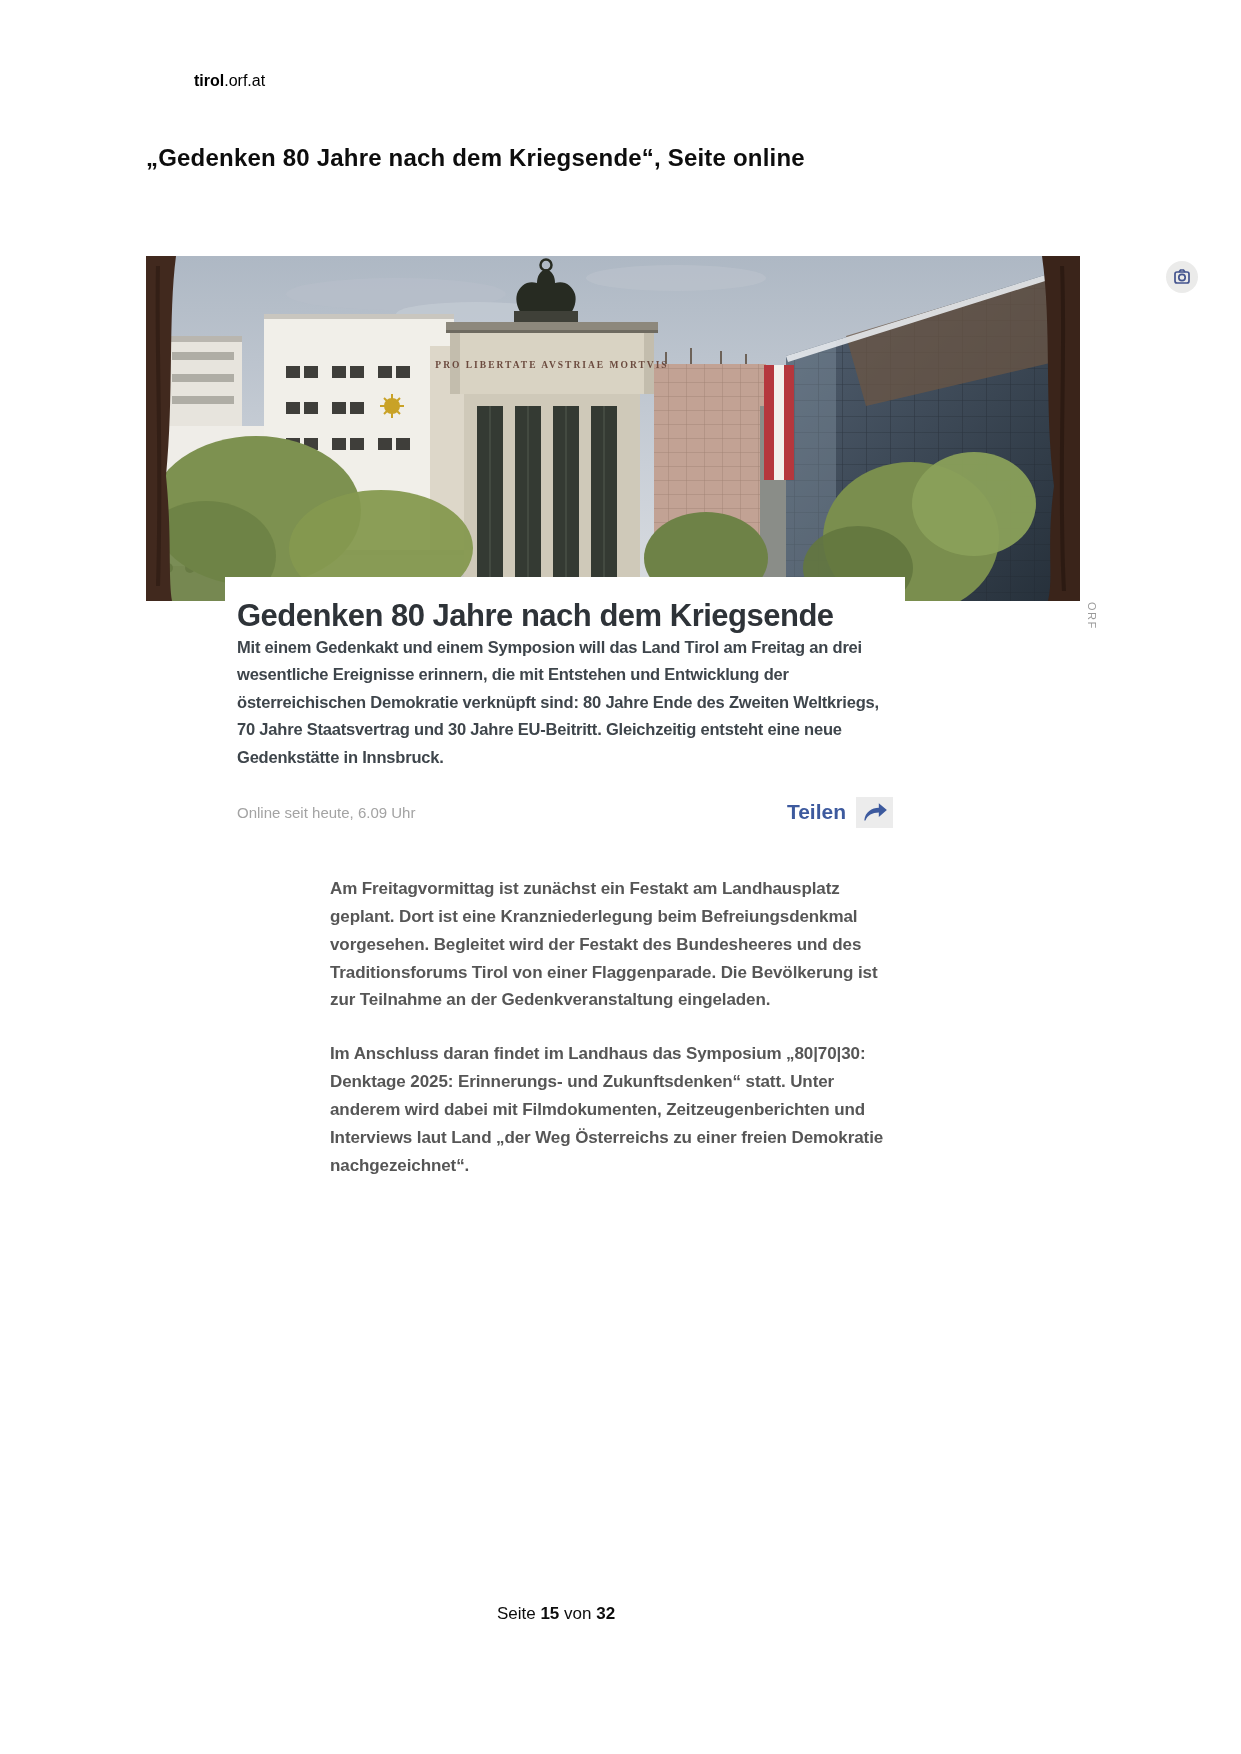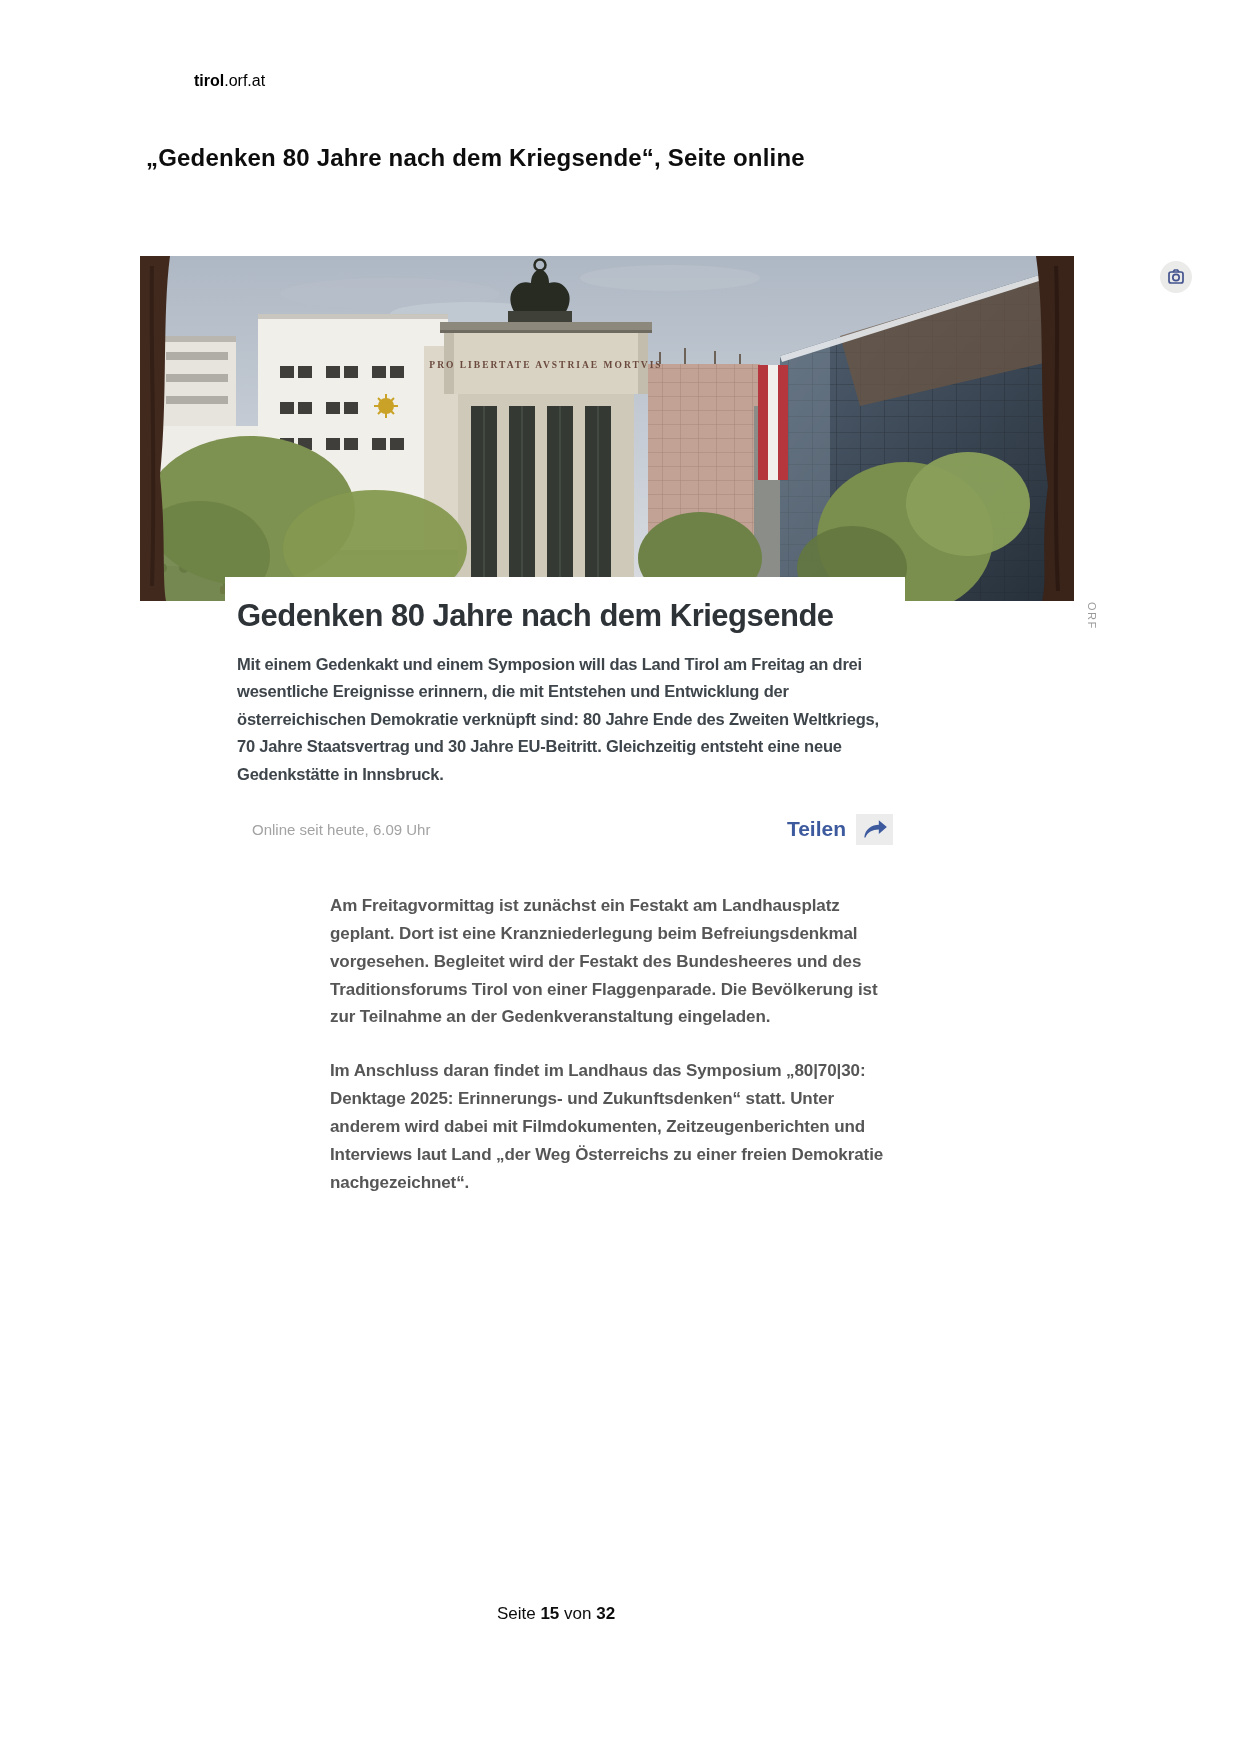--- a/index.html
+++ b/index.html
@@ -6,42 +6,42 @@
   html,body { background:#ffffff; }
   body {
     width:1241px; height:1754px; position:relative;
     font-family:"Liberation Sans", sans-serif; color:#111;
     overflow:hidden;
   }
   .site-header { position:absolute; left:146px; top:72px; font-size:16px; color:#000000;margin-left:48px; }
   .site-header .brand { font-weight:700; }
   .doc-title { position:absolute; left:146px; top:144px; font-size:24px; font-weight:700; color:#0d0d0d; letter-spacing:0.2px; }
 
-  .photo-wrap { position:absolute; left:140px; top:256px; width:1062px; height:345px; z-index:1; }
+  .photo-wrap { position:absolute; left:146px; top:256px; width:1062px; height:345px; z-index:1; }
   .photo-wrap svg { display:block; }
 
   .zoom-badge {
     position:absolute; right:10px; top:5px; width:32px; height:32px; border-radius:50%;
     background:rgba(232,232,230,0.85); display:flex; align-items:center; justify-content:center;
   }
 
   .photo-credit {
     position:absolute; left:1086px; top:602px; font-size:11px; color:#9a9a9a;
     letter-spacing:1.5px; writing-mode:vertical-rl;
   }
 
   .card {
     position:absolute; left:225px; top:577px; width:680px; min-height:600px;
     background:#ffffff; z-index:2; padding:21px 12px 30px 12px;
   }
   .category { font-size:15px; color:#8f8f8f; letter-spacing:0.8px; margin-bottom:17px; }
-  .headline { font-size:31px; font-weight:700; color:#2e3338; letter-spacing:-0.5px; margin-bottom:17px; white-space:nowrap; }
+  .headline { font-size:31px; font-weight:700; color:#2e3338; letter-spacing:-0.5px; white-space:nowrap; }
   .lead { font-size:16.5px; font-weight:700; color:#3e454b; line-height:1.66; letter-spacing:-0.2px; margin-bottom:10px; padding-right:4px; }
   .meta-row { display:flex; justify-content:space-between; align-items:center; margin-top:26px; }
-  .timestamp { font-size:15px; color:#a3a3a3;margin-left:15px; }
+  .timestamp { font-size:15px; color:#a3a3a3; }
   .share-btn { display:flex; align-items:center; gap:10px; cursor:pointer; }
   .share-label { font-size:21px; font-weight:700; color:#3d5a9e; }
   .share-icon-box { width:37px; height:31px; background:#ececec; display:flex; align-items:center; justify-content:center; }
   .body-col { margin-top:47px; padding-left:93px; padding-right:4px;font-weight:bold; }
   .body-col p { font-size:17px; color:#565656; line-height:1.64; letter-spacing:-0.1px; margin-bottom:26px; }
 
   .page-footer {
     position:absolute; top:1604px; left:0; width:1112px; text-align:center;
     font-size:17px; color:#0d0d0d;
   }

